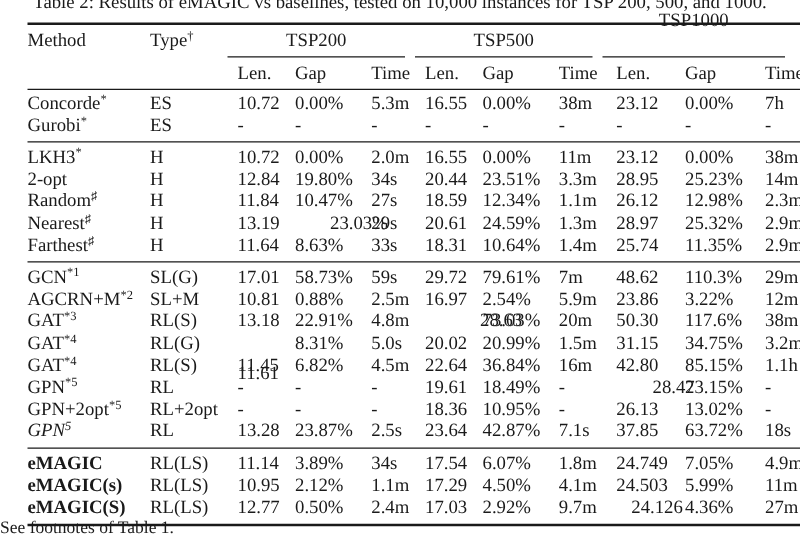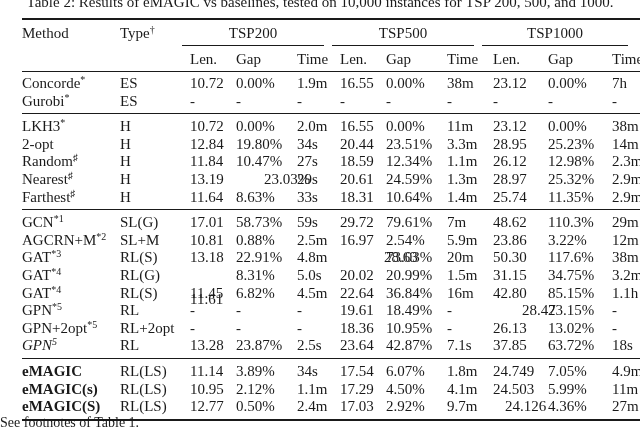--- a/index.html
+++ b/index.html
@@ -22,21 +22,21 @@
 
 <div class="caption">Table 2: Results of eMAGIC vs baselines, tested on 10,000 instances for TSP 200, 500, and 1000.</div>
 
 <div class="rule thick" style="top:18px;"></div>
 
 <div class="hdr" style="left:22px; top:24px;">Method</div>
 <div class="hdr" style="left:120px; top:24px;"><span>Type</span><sup>†</sup></div>
 
 <div class="hdr center" style="left: 182px; width: 142px; top: 24px;">TSP200</div>
 <div class="hdr center" style="left: 332px; width: 142px; top: 24px;">TSP500</div>
-<div class="hdr center" style="left: 482px; width: 146px; top: 24px;">TSP1000</div>
+<div class="hdr center" style="left: 482px; width: 146px; top: 8px;">TSP1000</div>
 
 <div class="cmid" style="left: 182px; width: 142px; top: 45px;"></div>
 <div class="cmid" style="left: 332px; width: 142px; top: 45px;"></div>
 <div class="cmid" style="left: 482px; width: 146px; top: 45px;"></div>
 
 <div id="subheader">
     <div class="hdr" style="left: 190px; top: 50px;">Len.</div>
     <div class="hdr" style="left: 236px; top: 50px;">Gap</div>
     <div class="hdr" style="left: 297px; top: 50px;">Time</div>
     <div class="hdr" style="left: 340px; top: 50px;">Len.</div>
@@ -48,21 +48,21 @@
   </div>
 
 <div class="rule thin" style="top:71px;"></div>
 
 <div id="table-body">
     <div>
       <div class="cell" style="left: 22px; top: 74px;"><span>Concorde</span><sup>*</sup></div>
       <div class="cell" style="left: 120px; top: 74px;">ES</div>
       <div class="cell" style="left: 190px; top: 74px;">10.72</div>
       <div class="cell" style="left: 236px; top: 74px;">0.00%</div>
-      <div class="cell" style="left: 297px; top: 74px;">1.9m</div>
+      <div class="cell" style="left: 297px; top: 74px;">5.3m</div>
       <div class="cell" style="left: 340px; top: 74px;">16.55</div>
       <div class="cell" style="left: 386px; top: 74px;">0.00%</div>
       <div class="cell" style="left: 447px; top: 74px;">38m</div>
       <div class="cell" style="left: 493px; top: 74px;">23.12</div>
       <div class="cell" style="left: 548px; top: 74px;">0.00%</div>
       <div class="cell" style="left: 612px; top: 74px;">7h</div>
     </div>
     <div>
       <div class="cell" style="left: 22px; top: 91.6px;"><span>Gurobi</span><sup>*</sup></div>
       <div class="cell" style="left: 120px; top: 91.6px;">ES</div>

